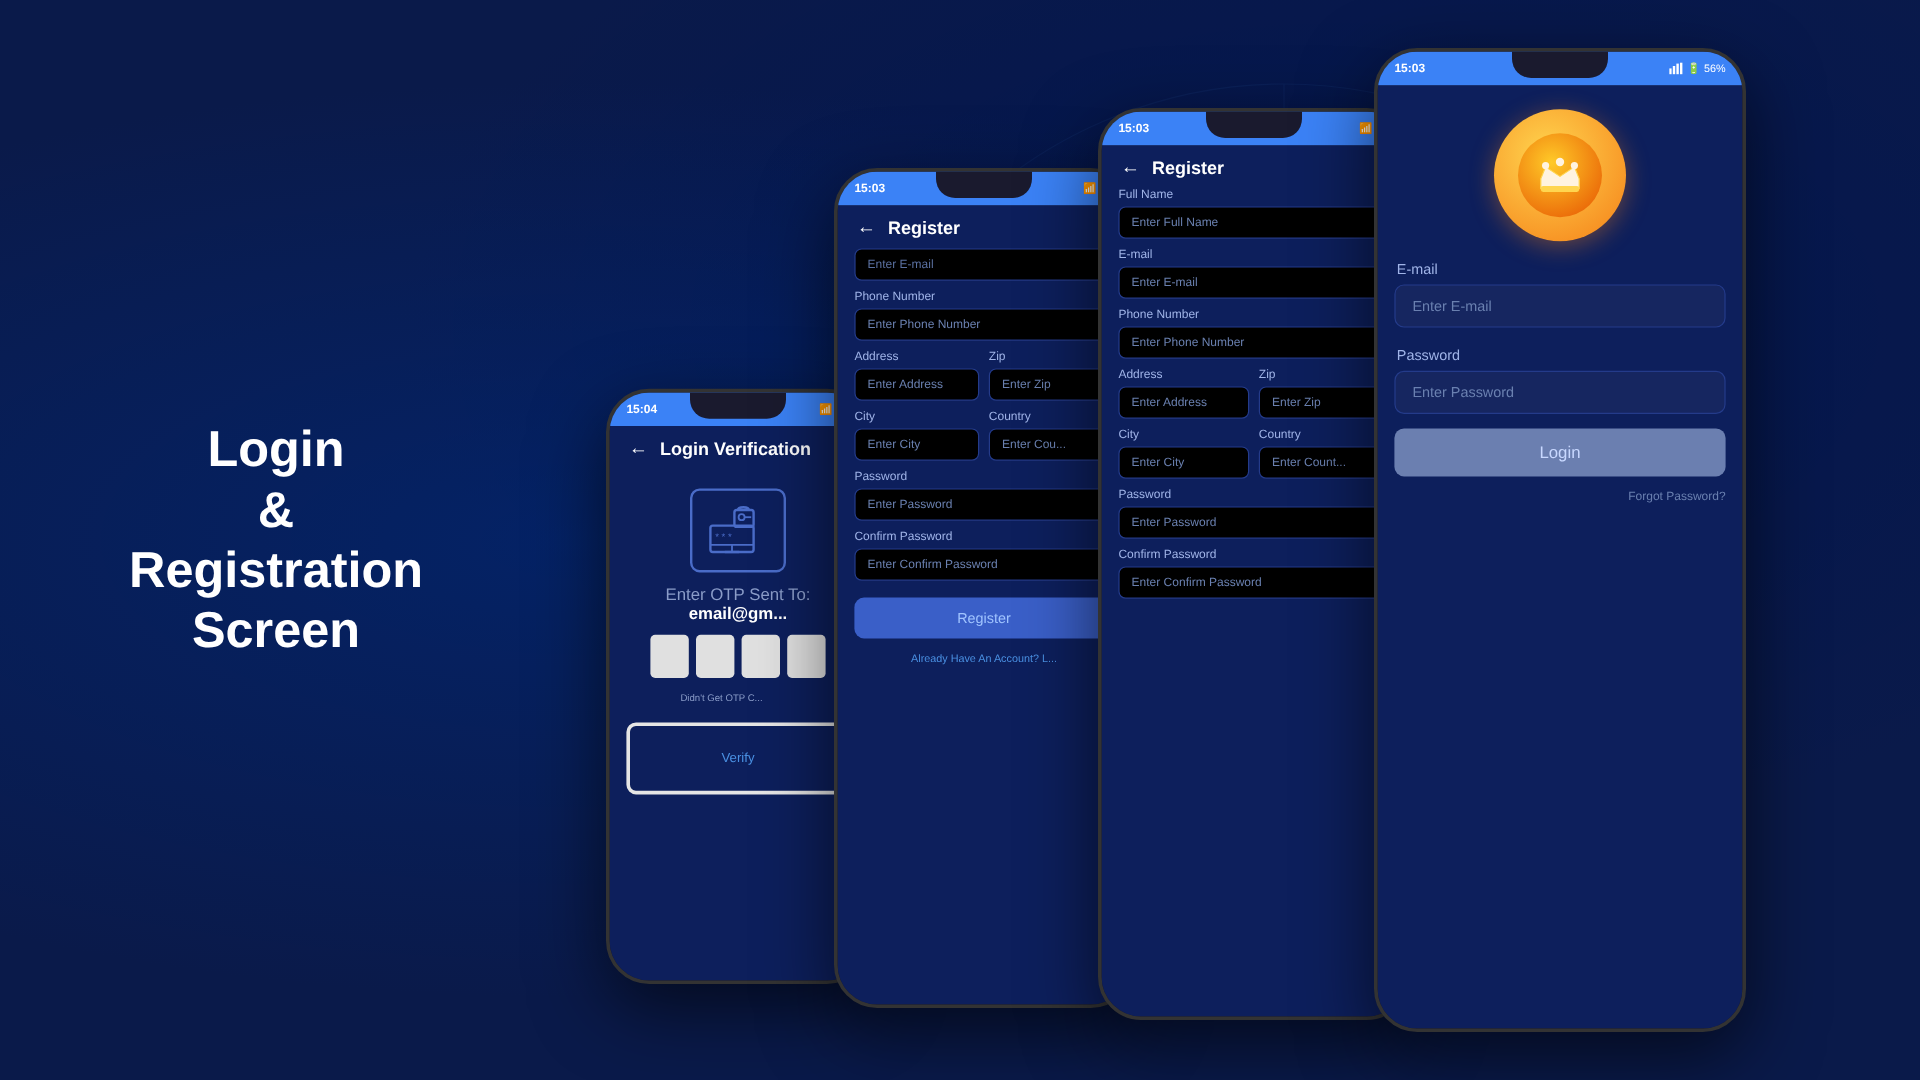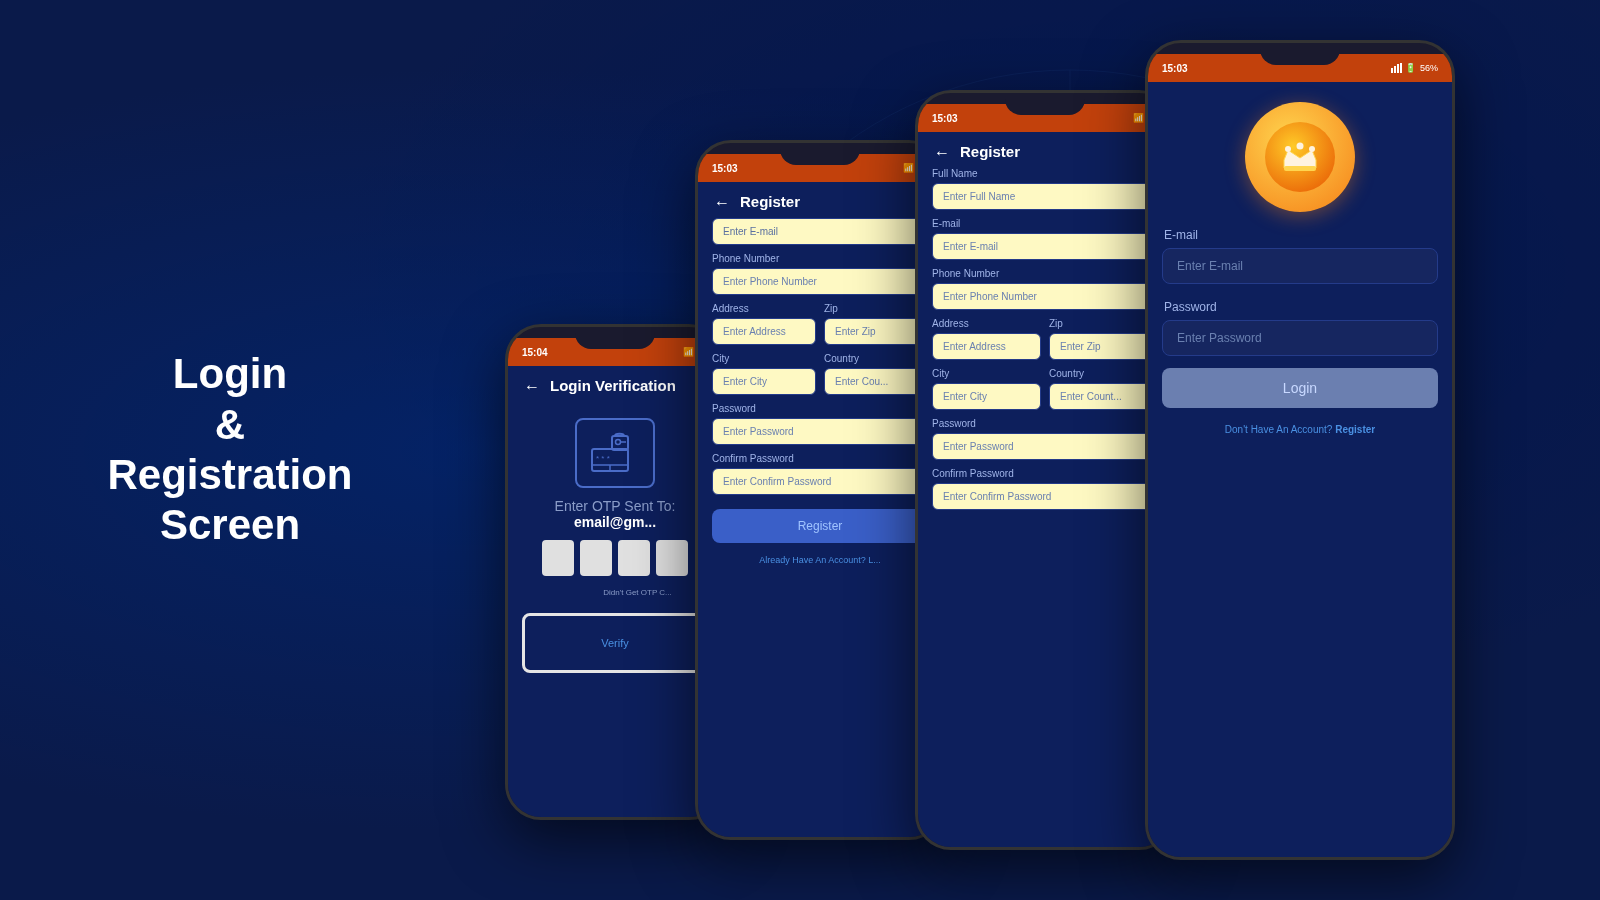--- a/index.html
+++ b/index.html
@@ -77,30 +77,29 @@
       transform: translateX(-50%);
       width: 80px;
       height: 22px;
       background: #1a1a2e;
       border-radius: 0 0 16px 16px;
       z-index: 10;
     }
 
     .phone-status-bar {
       height: 28px;
-      background: #c2410c;
+      background: #3b82f6;
       display: flex;
       align-items: center;
       justify-content: space-between;
       padding: 0 14px;
       font-size: 9px;
       color: white;
       position: relative;
       z-index: 5;
-      margin-top: 11px;
     }
 
     .status-time { font-weight: 700; font-size: 10px; }
     .status-icons { display: flex; gap: 3px; align-items: center; font-size: 9px; }
 
     .phone-screen {
       background: #0d1f5c;
       height: calc(100% - 28px);
       overflow: hidden;
     }
@@ -165,21 +164,21 @@
 
     .form-label {
       color: #a0b4e8;
       font-size: 10px;
       margin-bottom: 4px;
       display: block;
     }
 
     .form-input {
       width: 100%;
-      background: #fef9c3;
+      background: #000000;
       border: 1px solid #243b8a;
       border-radius: 6px;
       padding: 7px 10px;
       color: #6a80b0;
       font-size: 10px;
     }
 
     .form-row {
       display: flex;
       gap: 8px;
@@ -267,21 +266,21 @@
     }
 
     .otp-box {
       width: 32px;
       height: 36px;
       background: #e0e0e0;
       border-radius: 4px;
     }
 
     .didnt-get {
-      text-align: center;
+      text-align: left;
       color: #8a9cc8;
       font-size: 8px;
       padding: 0 14px 16px;
       margin-left: 45px;
     }
 
     .verify-btn {
       margin: 0 14px;
       border: 3px solid #e5e5e5;
       border-radius: 8px;
@@ -633,22 +632,19 @@
           <span>Enter E-mail</span>
         </div>
 
         <span class="email-label-big">Password</span>
         <div class="input-big">
           <span>Enter Password</span>
         </div>
 
         <div class="login-btn">Login</div>
 
-
-        <div class="account-row">
-          <span>Don't Have An Account?</span>
-          <span style="color:#4a90e2; font-weight:600;">Register</span>
-        </div>
+        <div class="forgot-pw">Forgot Password?</div>
+
       </div>
     </div>
 
   </div>
 </div>
 
 </body></html>

